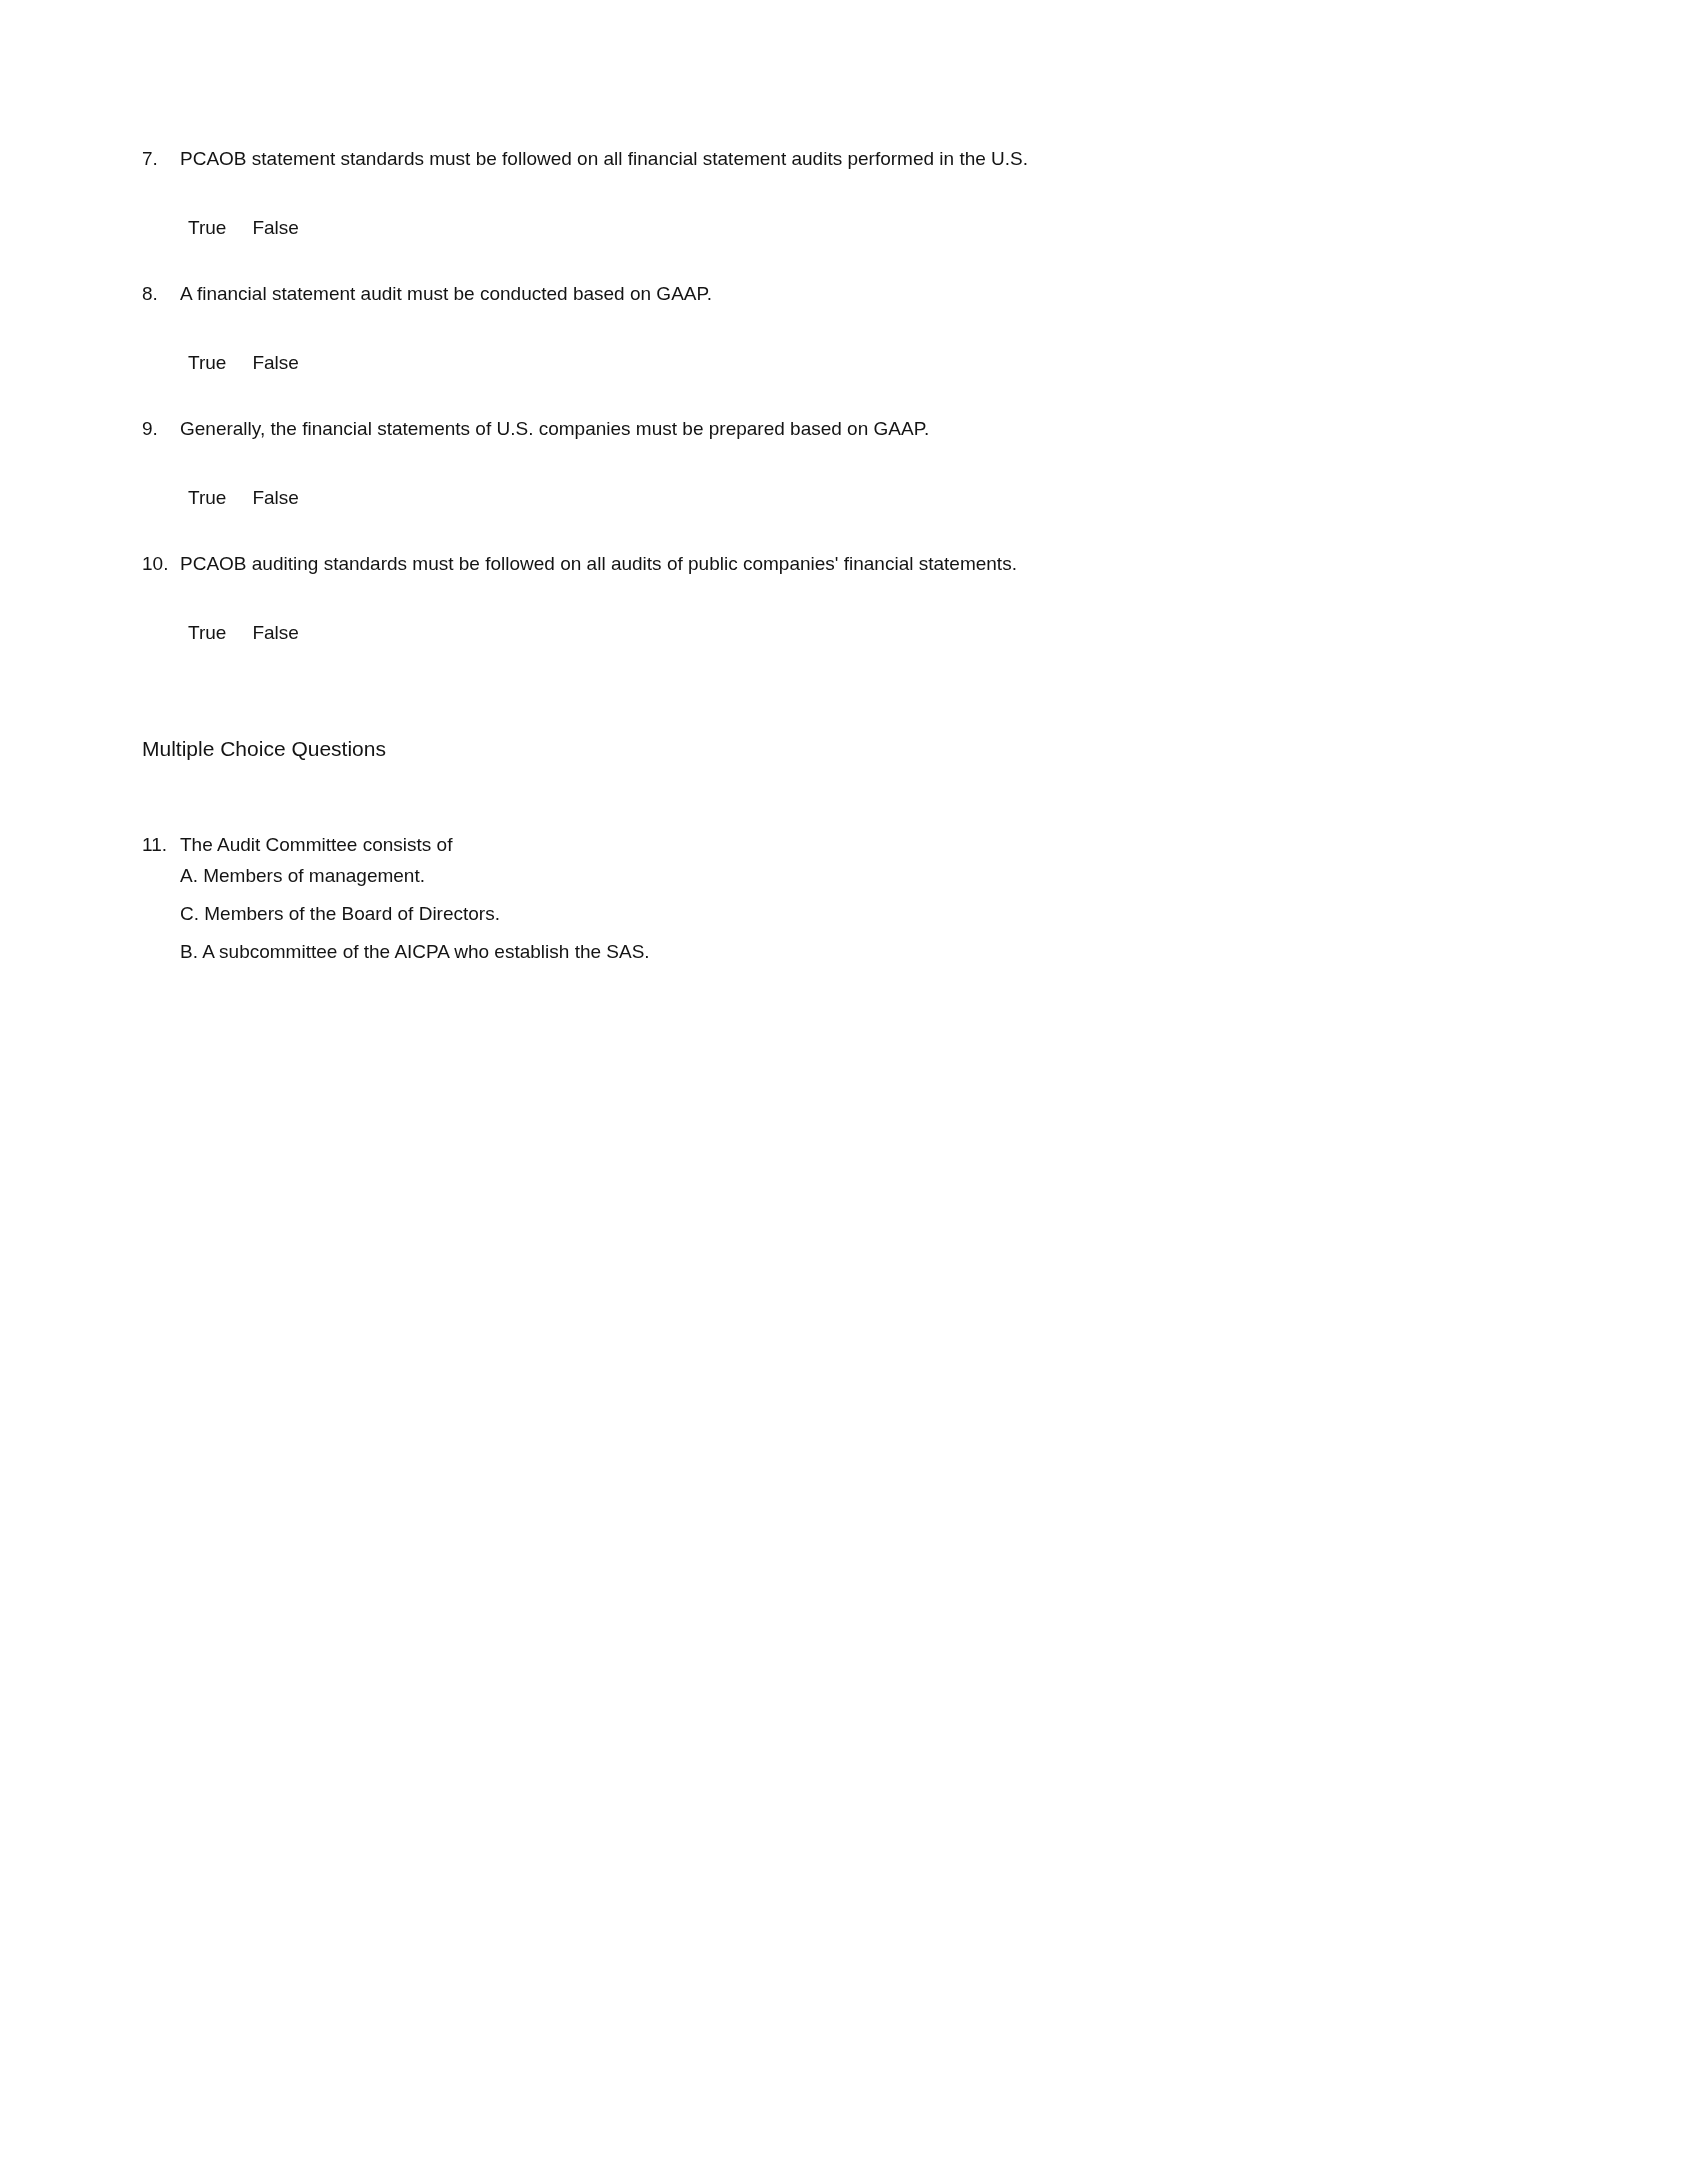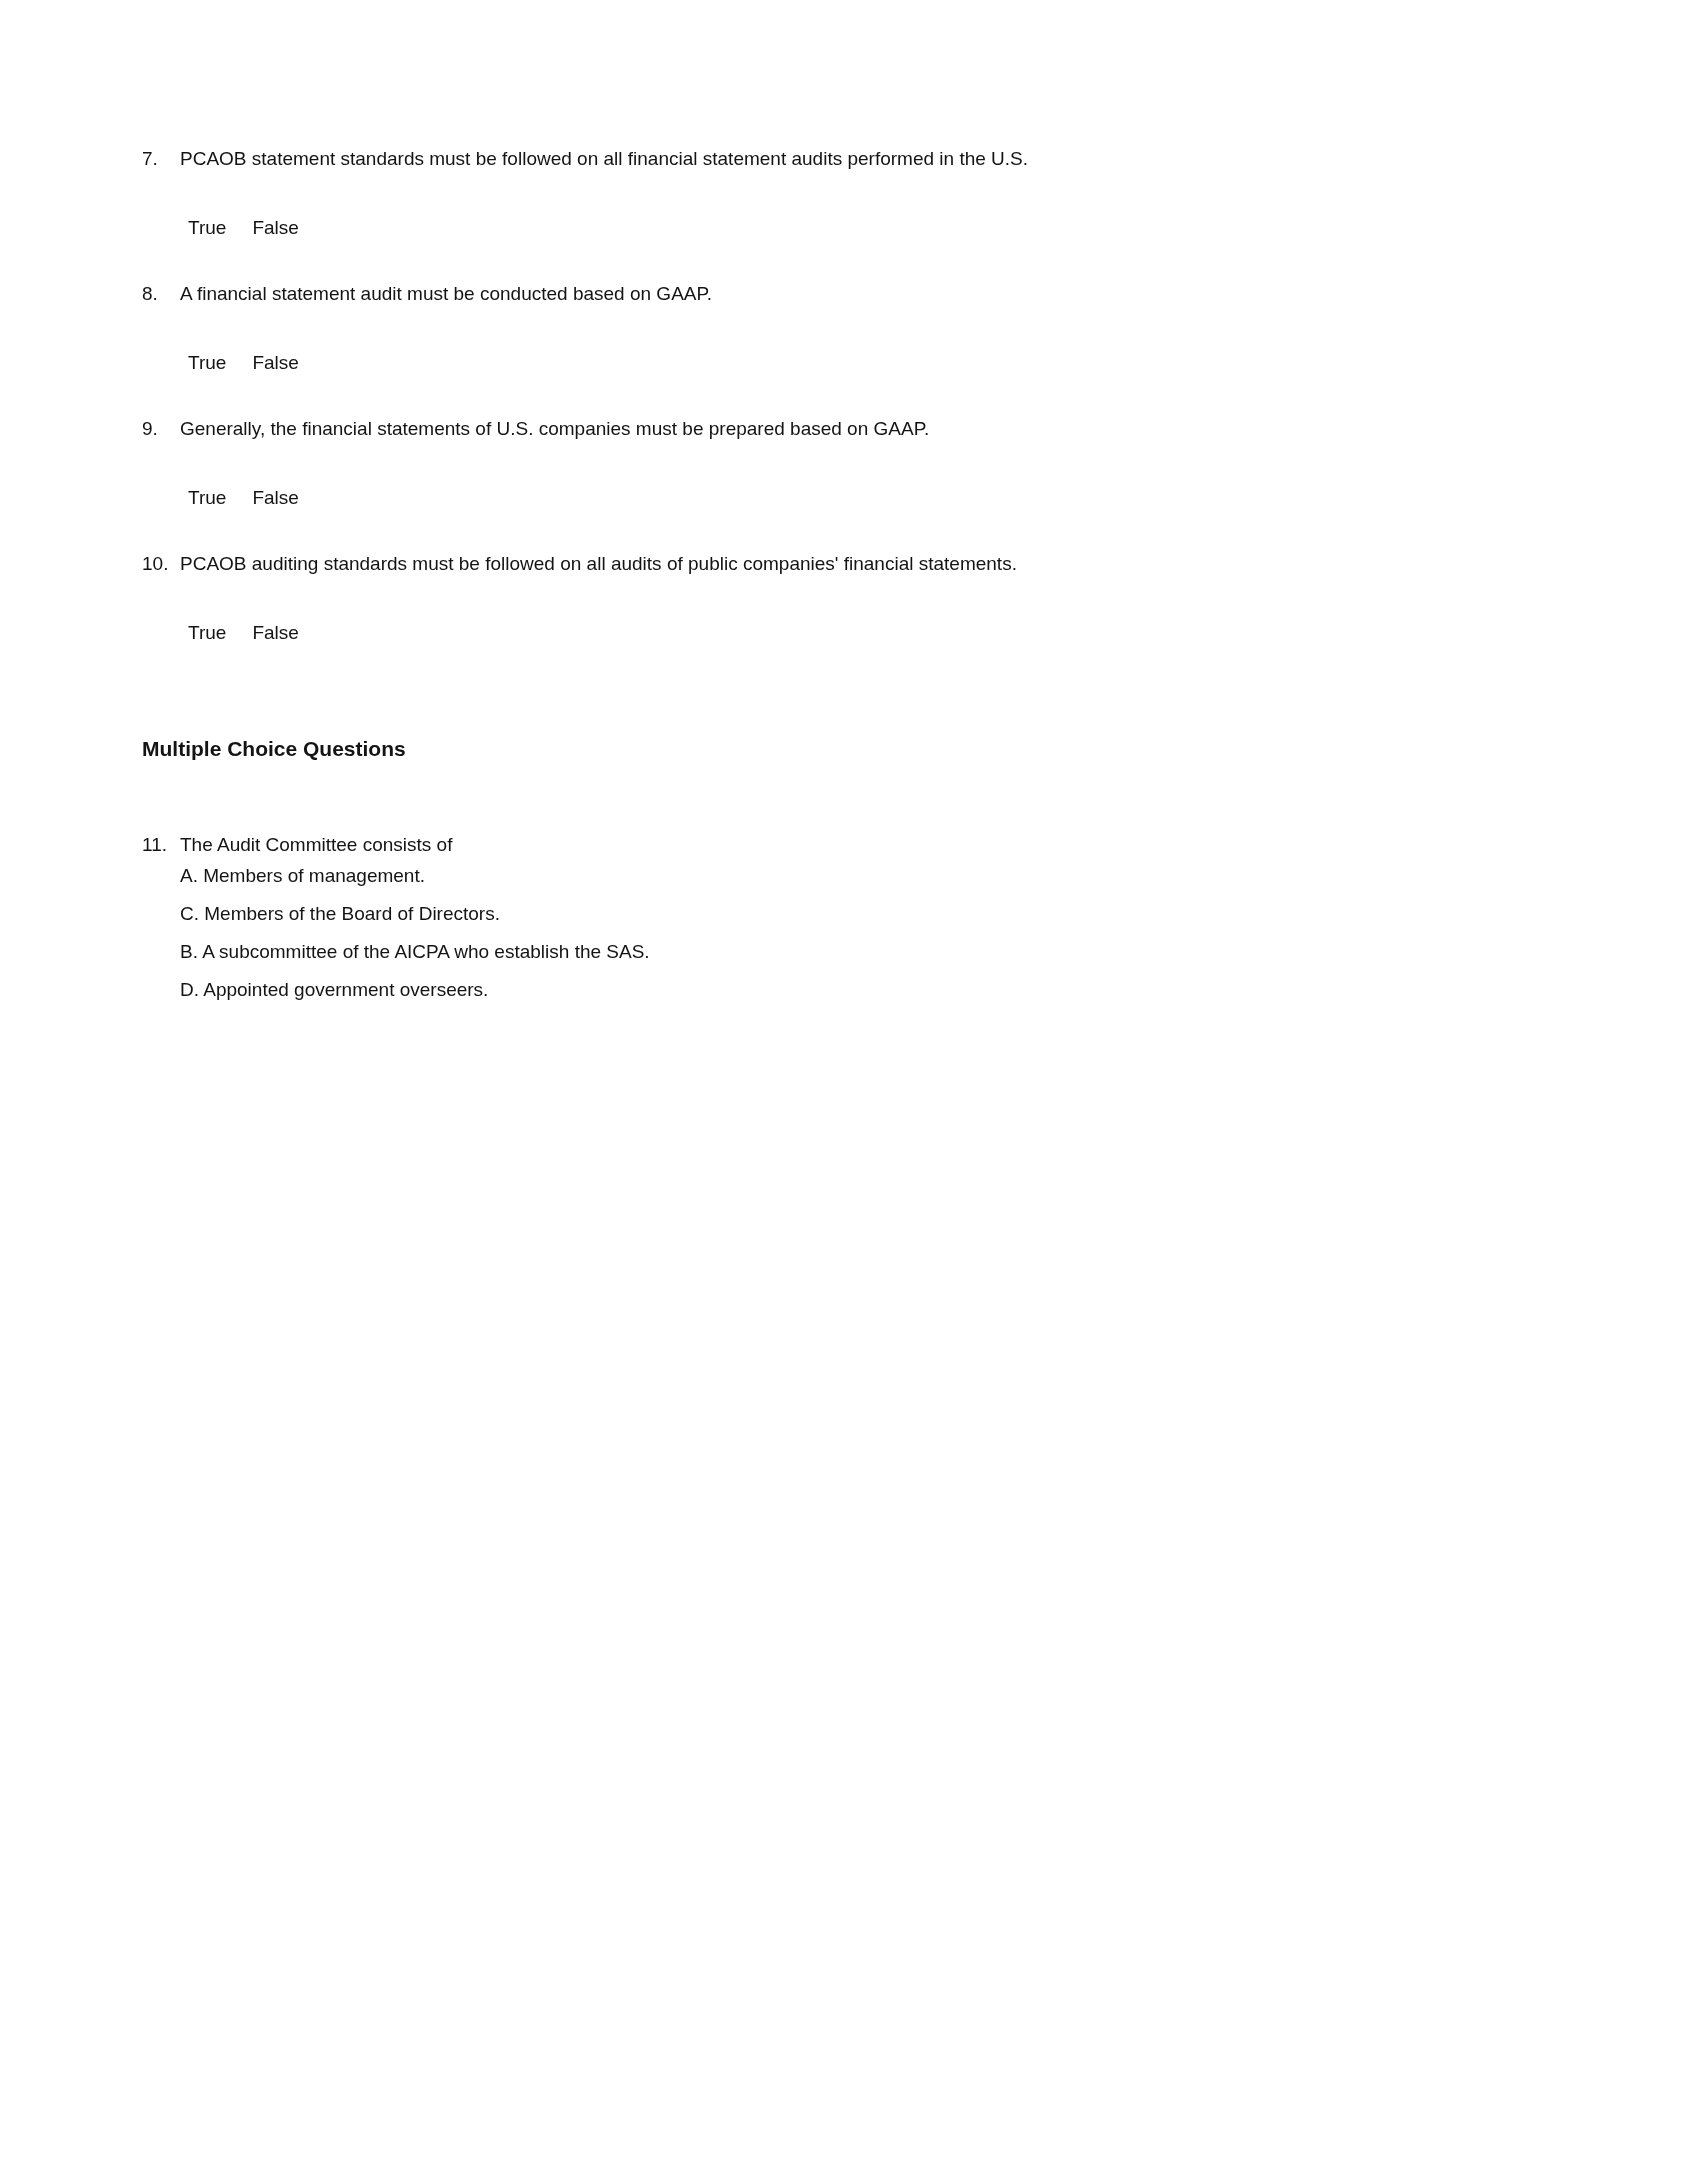--- a/index.html
+++ b/index.html
@@ -28,21 +28,21 @@
       line-height: 24px;
     }
     .tf-row {
       margin-left: 46px;
       margin-top: 45px;
       display: flex;
       gap: 26px;
       line-height: 24px;
     }
     .section-heading {
-      font-weight: bold;
+      font-weight: normal;
       font-size: 21px;
       line-height: 26px;
       margin-top: 91px;
       margin-bottom: 71px;
     }
     .mc-question { margin-bottom: 0; }
     .options {
       margin-left: 38px;
     }
     .option {
@@ -102,18 +102,17 @@
 
   <div class="question mc-question">
     <div class="q-row">
       <span class="q-num">11.</span>
       <span class="q-text">The Audit Committee consists of</span>
     </div>
     <div class="options">
       <div class="option">A. Members of management.</div>
       <div class="option">C. Members of the Board of Directors.</div>
       <div class="option">B. A subcommittee of the AICPA who establish the SAS.</div>
-      <div class="option">D. Appointed government overseers.</div>
     </div>
   </div>
 
 </div>
 
 
 </body></html>

